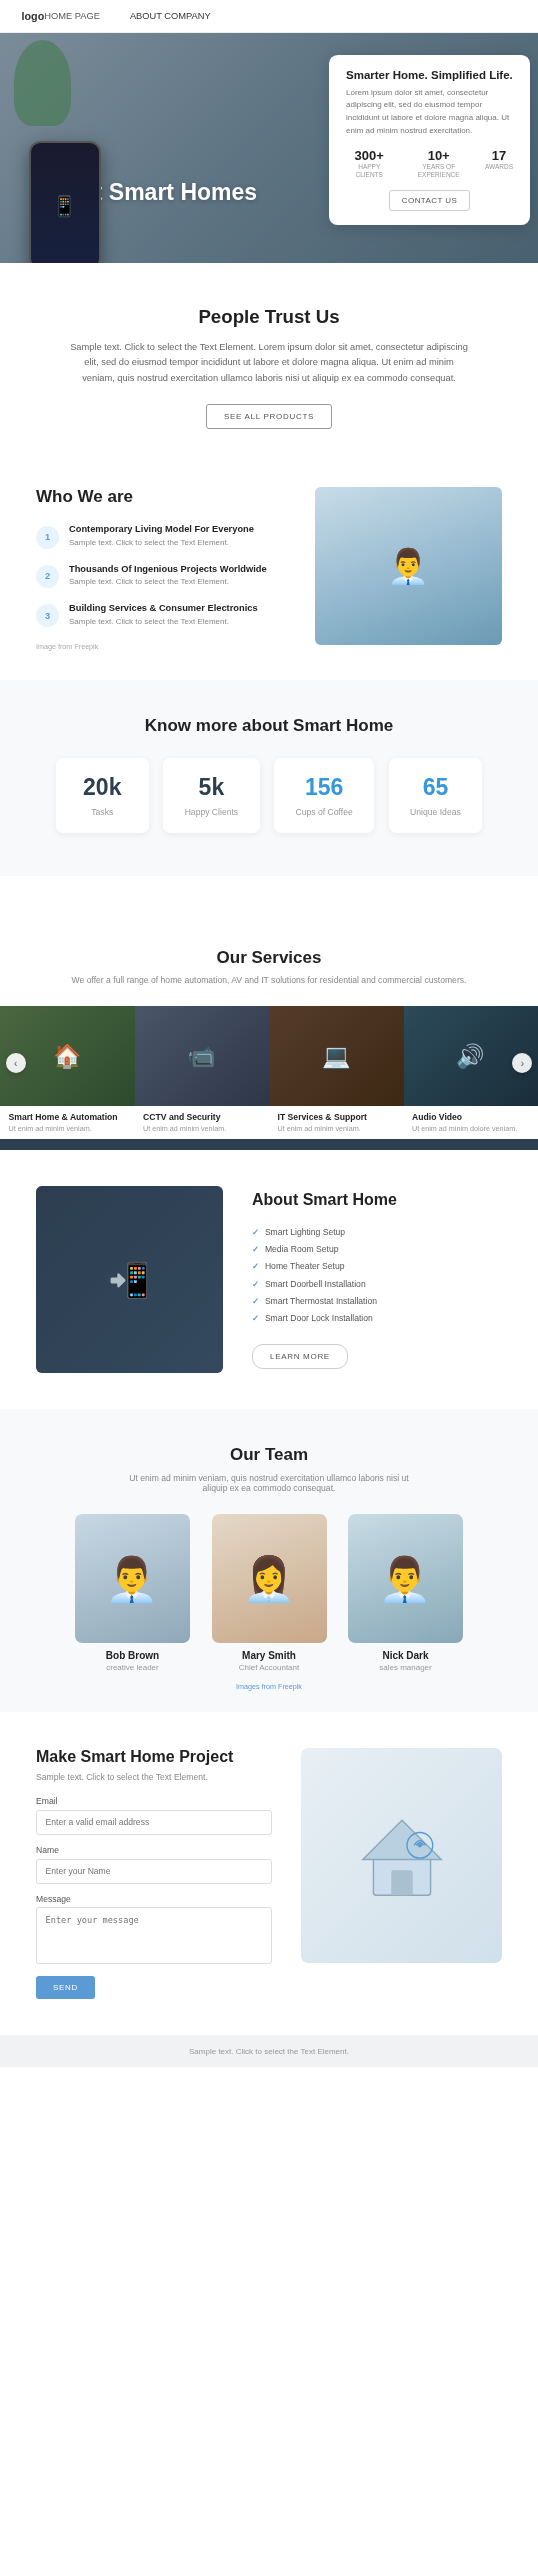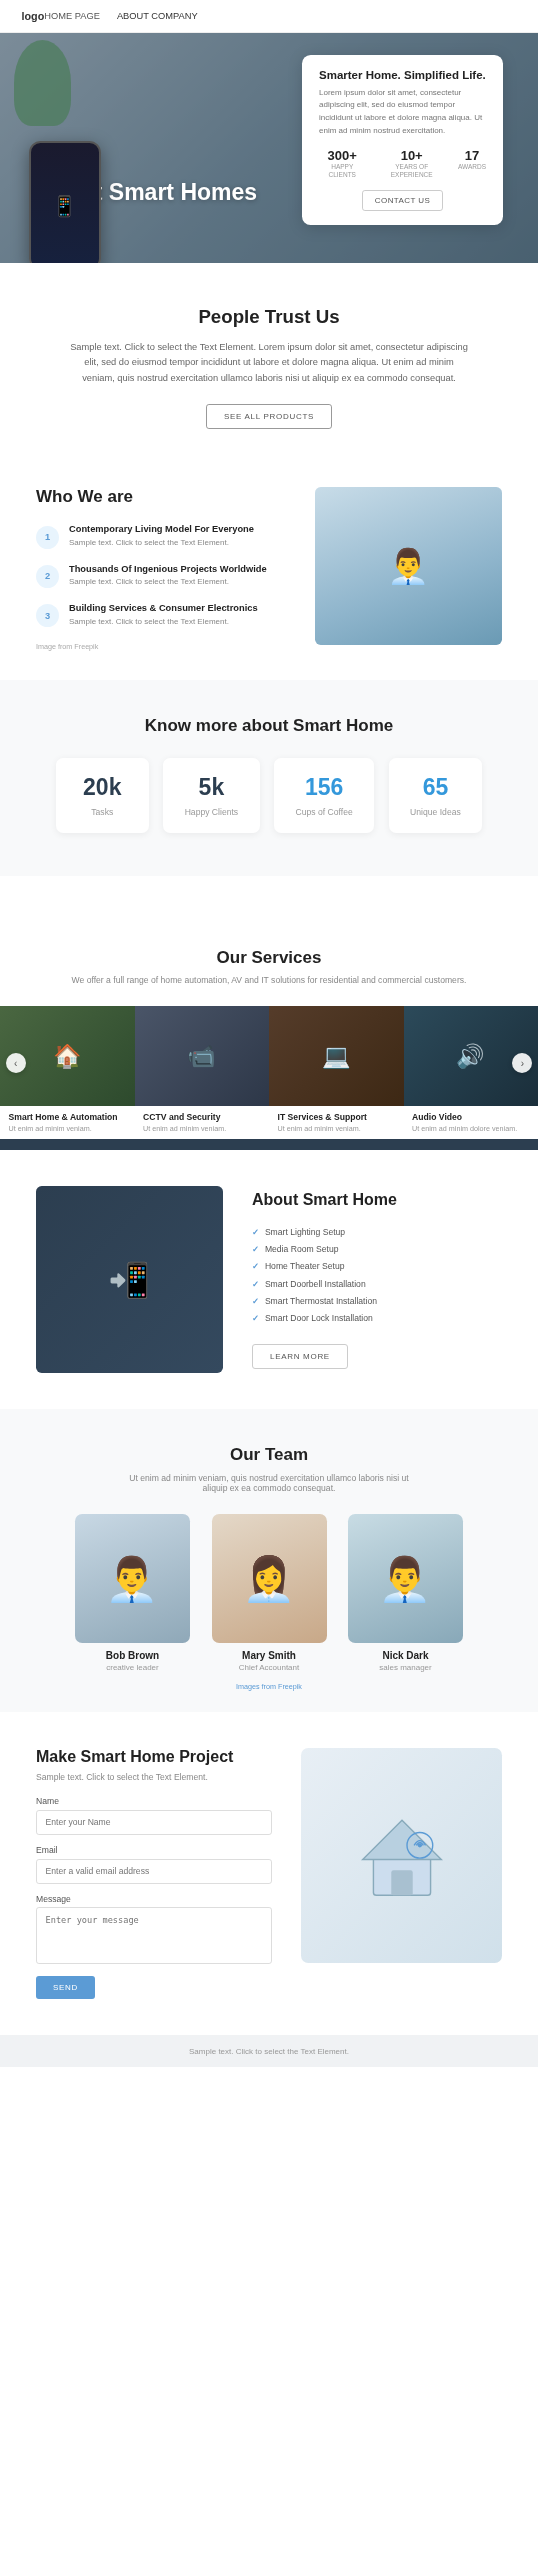--- a/index.html
+++ b/index.html
@@ -5,21 +5,21 @@
     * { box-sizing: border-box; margin: 0; padding: 0; }
     body { font-family: 'Segoe UI', Arial, sans-serif; color: #333; background: #fff; width: 538px; }
 
     
     nav {
       display: flex; align-items: center; justify-content: flex-start;
       padding: 10px 21.5px; background: #fff; border-bottom: 0.7px solid #eee;
       position: relative; z-index: 10;
     }
     .nav-logo { font-weight: 700; font-size: 10.8px; color: #333; }
-    .nav-links { display: flex; gap: 17px; }
+    .nav-links { display: flex; gap: 30px; }
     .nav-links a { text-decoration: none; font-size: 9.3px; color: #555; font-weight: 500; }
     .nav-links a.active { color: #333; font-weight: 400; }
 
     
     .hero {
       position: relative; height: 230px; overflow: hidden;
       background: linear-gradient(135deg, #b0bec5 0%, #78909c 50%, #546e7a 100%);
     }
     .hero-overlay {
       position: absolute; inset: 0;
@@ -39,21 +39,21 @@
     .hero-phone-img {
       position: absolute; left: 29px; bottom: -7.2px;
       width: 72px; height: 129px;
       background: linear-gradient(180deg, #1a1a2e 0%, #16213e 100%);
       border-radius: 11.5px; border: 2.2px solid #555;
       display: flex; align-items: center; justify-content: center;
       color: #4fc3f7; font-size: 20px;
       box-shadow: 0 5.7px 17px rgba(0,0,0,0.4);
     }
     .hero-card {
-      position: absolute; right: 35px; top: 21.5px;
+      position: absolute; right: 8px; top: 21.5px;
       background: #fff; border-radius: 8.6px;
       padding: 14.4px 17px; width: 201px;
       box-shadow: 0 2.9px 14.4px rgba(0,0,0,0.15);
     }
     .hero-card h3 { font-size: 11.5px; font-weight: 700; color: #222; margin-bottom: 5.7px; }
     .hero-card p { font-size: 8px; color: #777; line-height: 1.6; margin-bottom: 10px; }
     .hero-stats { display: flex; gap: 11.5px; margin-bottom: 10px; }
     .hero-stat { text-align: center; }
     .hero-stat .num { font-size: 13px; font-weight: 700; color: #222; }
     .hero-stat .lbl { font-size: 6.5px; color: #999; text-transform: uppercase; line-height: 1.3; }
@@ -159,21 +159,21 @@
       font-size: 34px; color: #4fc3f7;
     }
     .about-content h2 { font-size: 16px; font-weight: 700; color: #222; margin-bottom: 14.4px; }
     .about-list { list-style: none; margin-bottom: 17px; }
     .about-list li {
       font-size: 8.6px; color: #555; padding: 3.6px 0;
       display: flex; align-items: center; gap: 5.7px;
     }
     .about-list li::before { content: '✓'; color: #5b9bd5; font-weight: 700; }
     .learn-btn {
-      border: 0.7px solid #ccc; background: #fff; border-radius: 3px;
+      border: 0.7px solid #ccc; background: #fff; border-radius: 11px;
       padding: 7.2px 17px; font-size: 8px; letter-spacing: 0.7px;
       color: #555; cursor: pointer; text-transform: uppercase;
     }
 
     
     .section-team { padding: 36px 36px 21.5px; text-align: center; background: #f8f9fa; }
     .section-team h2 { font-size: 17px; font-weight: 700; color: #222; margin-bottom: 7.2px; }
     .section-team .sub { font-size: 8.6px; color: #888; margin-bottom: 21.5px; max-width: 287px; margin-left: auto; margin-right: auto; }
     .team-grid { display: flex; gap: 21.5px; justify-content: center; margin-bottom: 10px; }
     .team-card { text-align: center; }
@@ -409,26 +409,26 @@
   <div class="freepik-team">
     <a href="#">Images from Freepik</a>
   </div>
 </section>
 
 <section class="section-contact">
   <div class="contact-form">
     <h2>Make Smart Home Project</h2>
     <p class="sub">Sample text. Click to select the Text Element.</p>
     <div class="form-field">
+      <label>Email</label>
+      <input type="email" placeholder="Enter a valid email address" style="">
+    </div>
+    <div class="form-field">
       <label>Name</label>
       <input type="text" placeholder="Enter your Name" style="">
-    </div>
-    <div class="form-field">
-      <label>Email</label>
-      <input type="email" placeholder="Enter a valid email address" style="">
     </div>
     <div class="form-field">
       <label>Message</label>
       <textarea placeholder="Enter your message" style=""></textarea>
     </div>
     <button class="send-btn">SEND</button>
   </div>
   <div class="contact-img">
     <svg width="100" height="100" viewBox="0 0 140 140">
       <rect x="30" y="70" width="80" height="55" rx="4" fill="#cde" stroke="#8ab" stroke-width="2"></rect>

